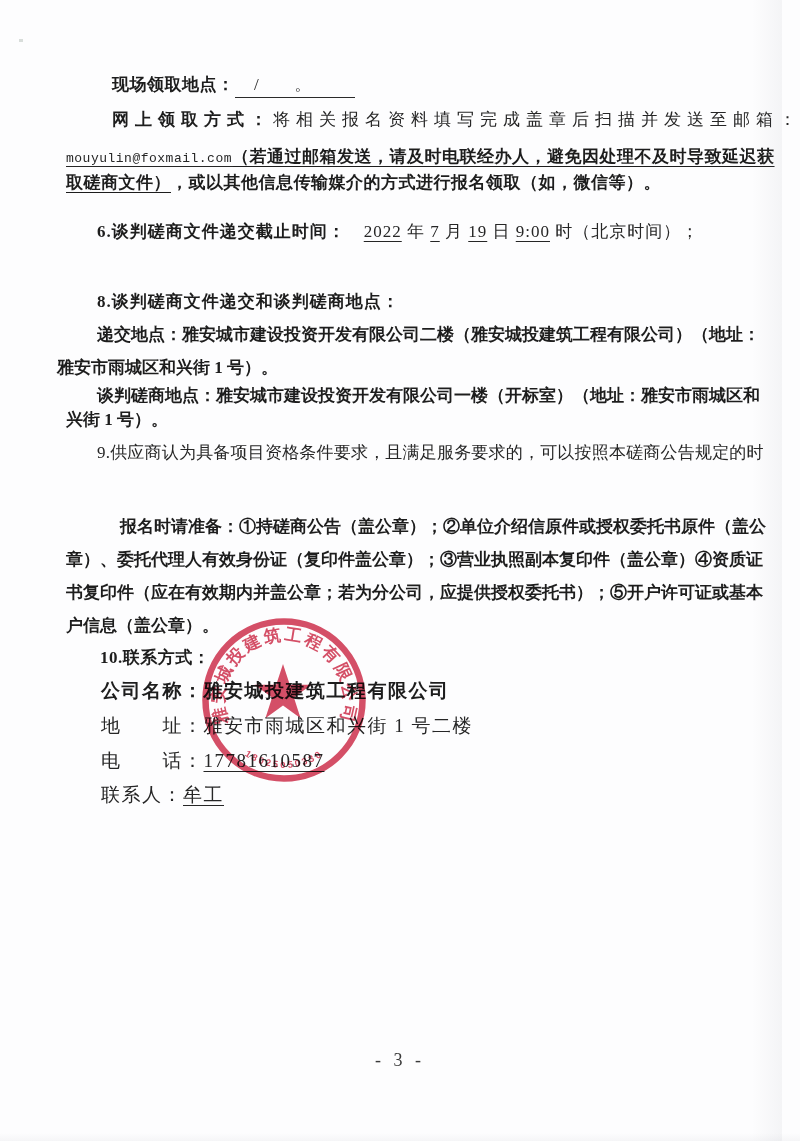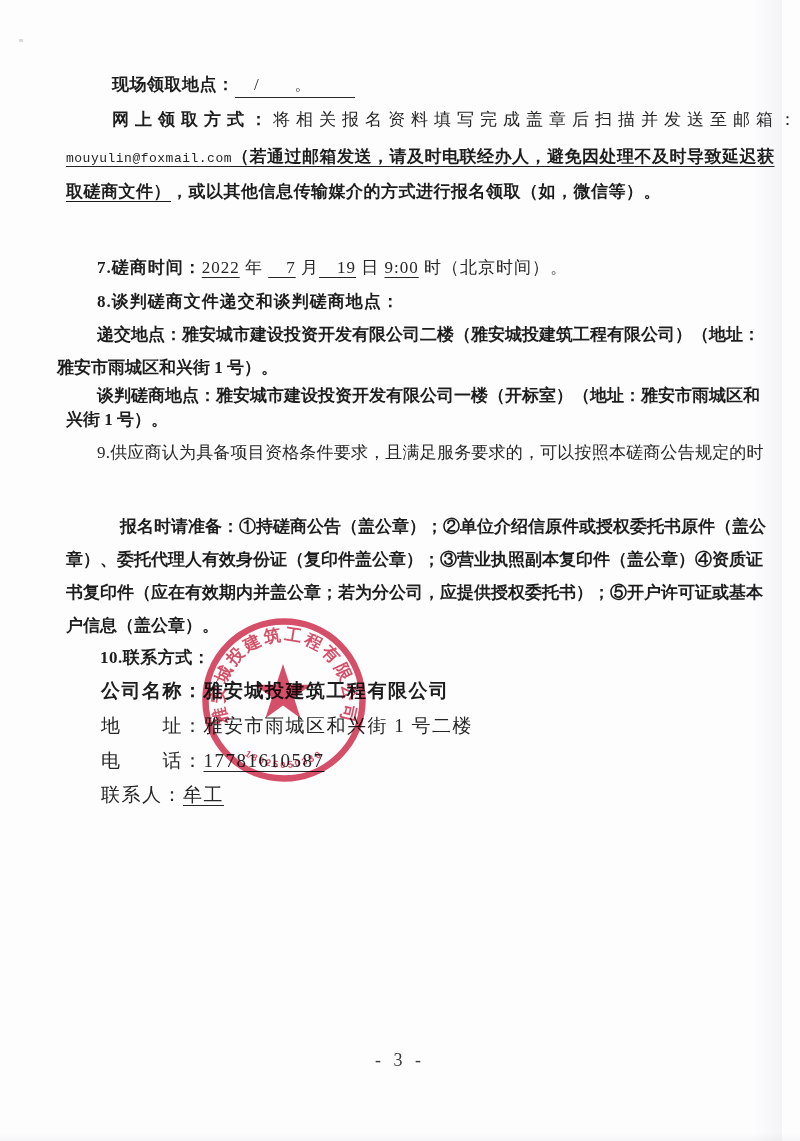--- a/index.html
+++ b/index.html
@@ -52,28 +52,28 @@
   </div>
 
   <div class="line" style="left:112px;top:109px">
     <span class="b spaced">网上领取方式：</span><span class="spaced">将相关报名资料填写完成盖章后扫描并发送至邮箱：</span>
   </div>
 
   <div class="line" style="left:66px;top:146px">
     <span class="mono u">mouyulin@foxmail.com</span><span class="b u">（若通过邮箱发送，请及时电联经办人，避免因处理不及时导致延迟获</span>
   </div>
 
-  <div class="line" style="left:66px;top:181px">
+  <div class="line" style="left:66px;top:172px">
     <span class="b u">取磋商文件）</span><span class="b">，</span><span class="b">或以其他信息传输媒介的方式进行报名领取（如，微信等）。</span>
   </div>
 
+  <div class="line gapped" style="left:97px;top:221px">
+    <span class="b">6.谈判磋商文件递交截止时间：</span><span>　</span><span class="u">2022</span><span> 年 </span><span class="u">7</span><span> 月 </span><span class="u">19</span><span> 日 </span><span class="u">9:00</span><span> 时（北京时间）；</span>
+  </div>
 
-  <div class="line gapped" style="left:97px;top:257px">
-    <span class="b">7.磋商时间：</span><span class="u">2022</span><span> 年 </span><span class="u">　7</span><span> 月</span><span class="u">　19</span><span> 日 </span><span class="u">9:00</span><span> 时（北京时间）。</span>
-  </div>
 
   <div class="line gapped" style="left:97px;top:291px">
     <span class="b">8.谈判磋商文件递交和谈判磋商地点：</span>
   </div>
 
   <div class="line b" style="left:97px;top:324px;letter-spacing:0">递交地点：雅安城市建设投资开发有限公司二楼（雅安城投建筑工程有限公司）（地址：</div>
   <div class="line b" style="left:57px;top:357px;letter-spacing:0">雅安市雨城区和兴街 1 号）。</div>
 
   <div class="line b" style="left:97px;top:385px;letter-spacing:0">谈判磋商地点：雅安城市建设投资开发有限公司一楼（开标室）（地址：雅安市雨城区和</div>
   <div class="line b" style="left:66px;top:409px;letter-spacing:0">兴街 1 号）。</div>

